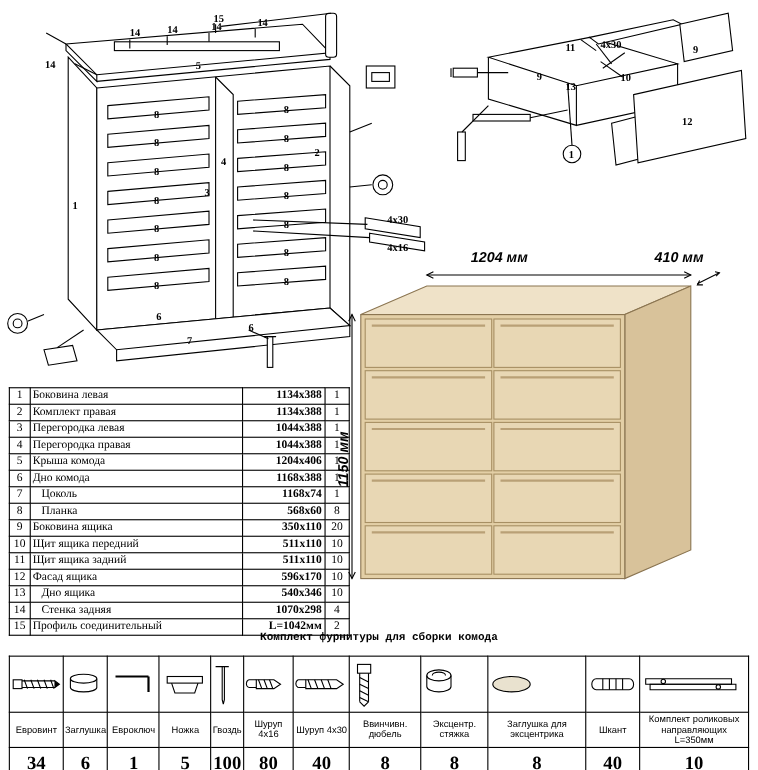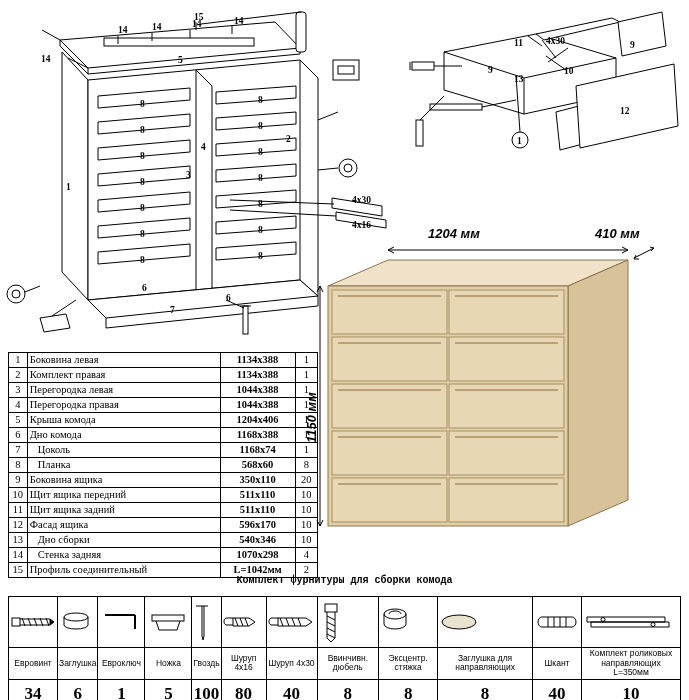--- a/index.html
+++ b/index.html
@@ -5,21 +5,21 @@
   html,body{margin:0;padding:0;background:#fff;}
   body{width:689px;height:700px;position:relative;font-family:"Liberation Serif",serif;color:#000;overflow:hidden;}
   .abs{position:absolute;}
   svg{display:block;}
   
   #parts-table{position:absolute;left:8px;top:352px;width:310px;border-collapse:collapse;font-family:"Liberation Serif",serif;}
   #parts-table td{border:1px solid #000;font-size:10.5px;line-height:11.5px;padding:0 2px;height:14px;}
   #parts-table td.num{width:14px;text-align:center;}
   #parts-table td.nm{width:190px;text-align:left;font-weight:normal;}
   #parts-table td.nm.ind{padding-left:10px;}
-  #parts-table td.dim{width:72px;text-align:center;font-weight:bold;}
+  #parts-table td.dim{width:72px;text-align:right;font-weight:bold;}
   #parts-table td.qty{width:18px;text-align:center;}
   
   #kit-title{position:absolute;left:8px;top:575px;width:673px;text-align:center;font-size:10px;font-weight:bold;font-family:Liberation Mono, monospace;}
   #kit-table{position:absolute;left:8px;top:596px;width:673px;border-collapse:collapse;}
   #kit-table td{border:1px solid #000;text-align:center;vertical-align:middle;}
   #kit-table tr.icons td{height:48px;}
   #kit-table tr.labels td{height:28px;font-size:8.5px;line-height:9.5px;font-family:"Liberation Sans",sans-serif;padding:1px;}
   #kit-table tr.counts td{height:26px;font-size:17px;font-weight:bold;font-family:"Liberation Serif",serif;}
   
   #render-wrap{position:absolute;left:310px;top:238px;width:352px;height:310px;font-style:italic;}
@@ -306,21 +306,21 @@
         <td class="qty">10</td>
       </tr>
       <tr>
         <td class="num">12</td>
         <td class="nm">Фасад ящика</td>
         <td class="dim">596x170</td>
         <td class="qty">10</td>
       </tr>
       <tr>
         <td class="num">13</td>
-        <td class="nm ind">Дно сборки</td>
+        <td class="nm ind">Дно ящика</td>
         <td class="dim">540x346</td>
         <td class="qty">10</td>
       </tr>
       <tr>
         <td class="num">14</td>
         <td class="nm ind">Стенка задняя</td>
         <td class="dim">1070x298</td>
         <td class="qty">4</td>
       </tr>
       <tr>
@@ -445,21 +445,21 @@
     <tr class="labels" id="kit-labels">
         <td>Евровинт</td>
         <td>Заглушка</td>
         <td>Евроключ</td>
         <td>Ножка</td>
         <td>Гвоздь</td>
         <td>Шуруп 4х16</td>
         <td>Шуруп 4х30</td>
         <td>Ввинчивн. дюбель</td>
         <td>Эксцентр. стяжка</td>
-        <td>Заглушка для направляющих</td>
+        <td>Заглушка для эксцентрика</td>
         <td>Шкант</td>
         <td>Комплект роликовых направляющих L=350мм</td>
       </tr>
     <tr class="counts" id="kit-counts">
         <td>34</td>
         <td>6</td>
         <td>1</td>
         <td>5</td>
         <td>100</td>
         <td>80</td>

